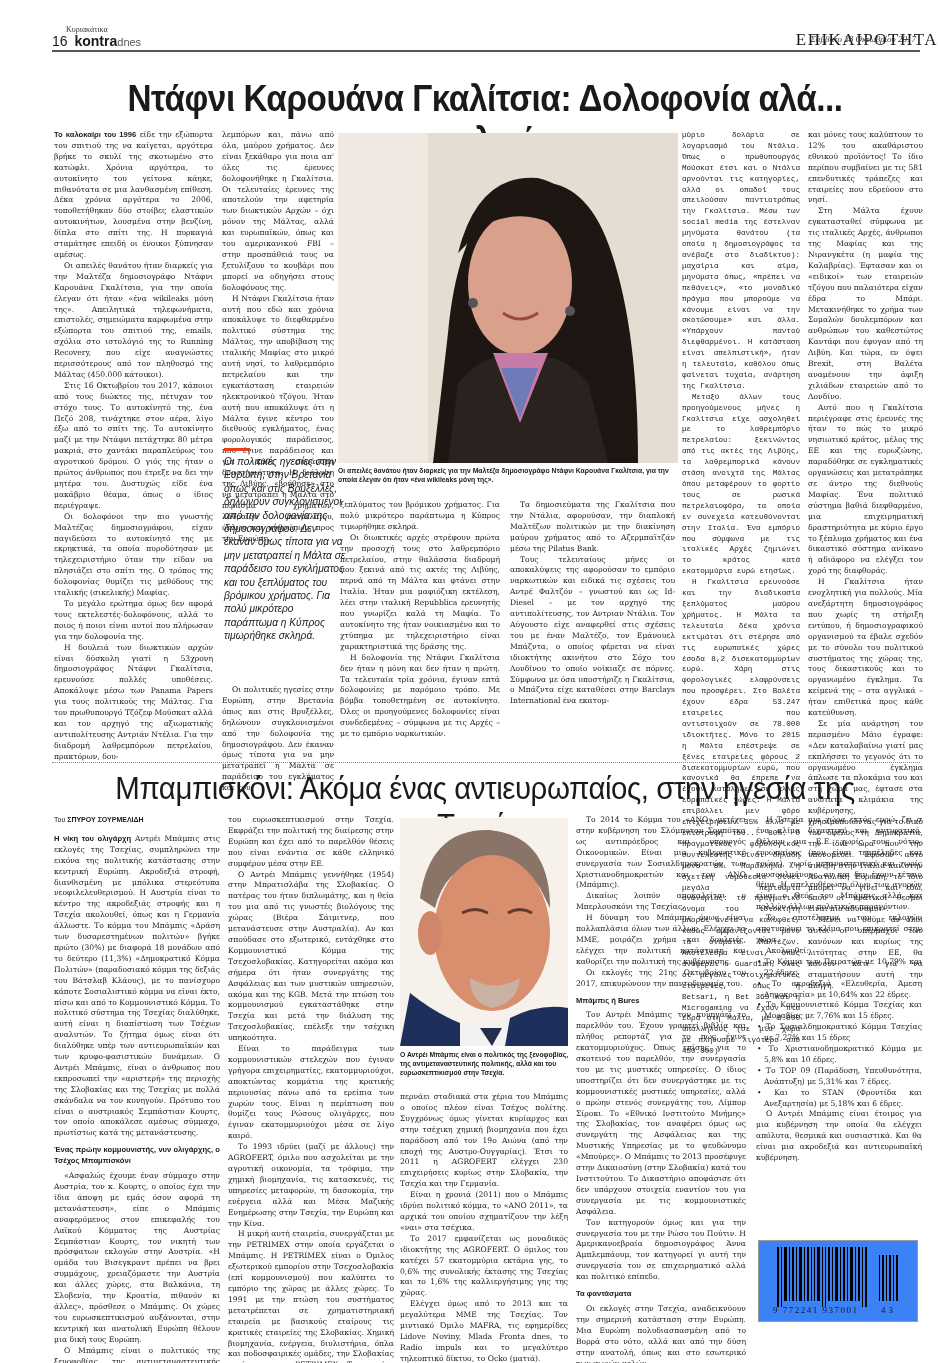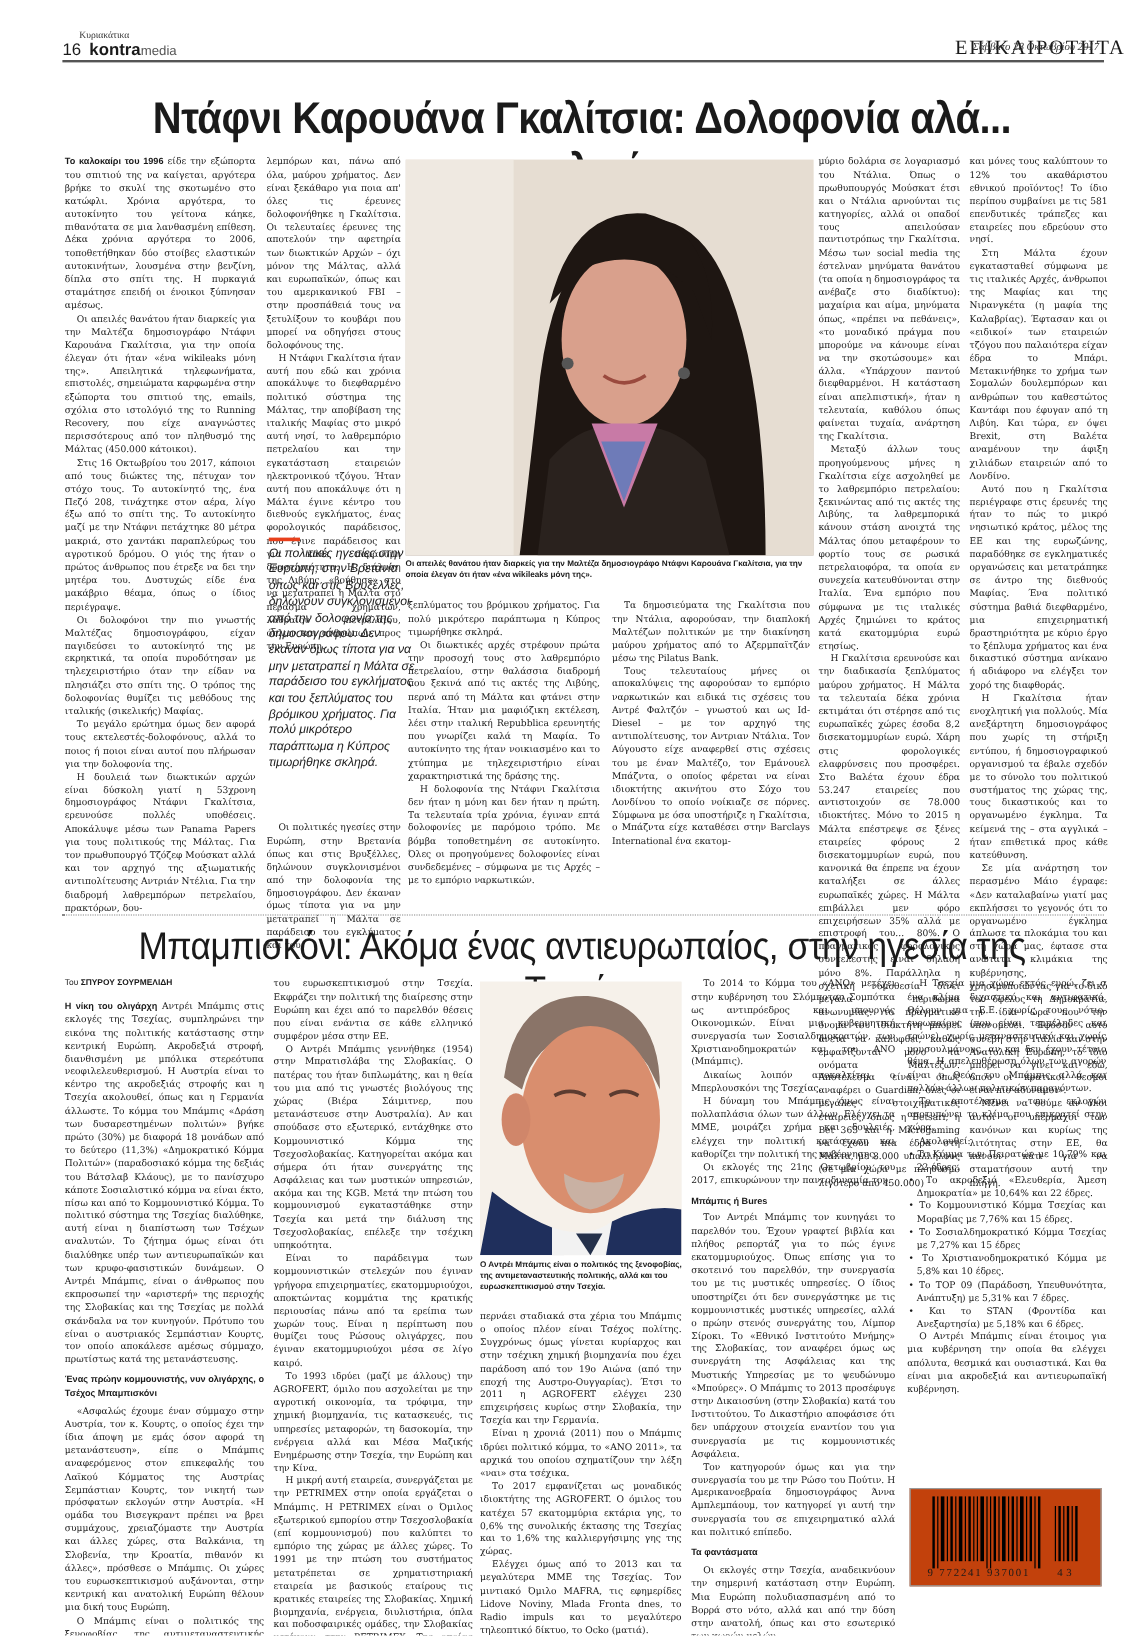--- a/index.html
+++ b/index.html
@@ -25,30 +25,30 @@
   .byline { font-family:"Liberation Sans", sans-serif; font-size:7px; margin-bottom:8px; }
   .byline b { font-weight:bold; }
   .photo1 { left:338px; top:133px; width:340px; height:330px; overflow:hidden; background:linear-gradient(180deg,#e9e2d8 0%, #d9cfc4 40%, #c9bfb4 100%); }
   .photo2 { left:400px; top:818px; width:168px; height:228px; overflow:hidden; background:#f6f1ea; }
   .caption { font-family:"Liberation Sans", sans-serif; font-weight:bold; font-size:6.8px; line-height:9px; }
   .pullquote { left:224px; top:448px; width:122px; font-family:"Liberation Sans", sans-serif; font-style:italic; font-size:10.2px; line-height:13.4px; color:#222; }
   .pq-bar { width:26px; height:3px; background:#e8401c; margin-bottom:4px; }
   .bullets { margin:0; padding:0; list-style:none; }
   .bullets li { padding-left:8px; text-indent:-7px; }
   .bullets li::before { content:"• "; }
-  .barcode { left:758px; top:1240px; width:158px; height:80px; border:1px solid #999; background:#c2410c; }
+  .barcode { left:758px; top:1240px; width:158px; height:80px; border:1px solid #999; background:#3b82f6; }
 </style>
 </head>
 <body>
 
 <div class="abs masthead-brand">
   <span class="brand-small">Κυριακάτικα</span>
   <div class="brand-row">
     <span class="pg">16</span>
-    <span class="k">kontra</span><span class="n">media</span>
+    <span class="k">kontra</span><span class="n">dnes</span>
   </div>
 </div>
 <div class="abs section">ΕΠΙΚΑΙΡΟΤΗΤΑ</div>
 <div class="abs date">Σάββατο 28 Οκτωβρίου 2017</div>
 <div class="abs rule" style="top:50px;"></div>
 
 <h1 class="abs headline">Ντάφνι Καρουάνα Γκαλίτσια: Δολοφονία αλά... ιταλικά</h1>
 
 <div class="abs col" style="left:54px; top:130px; width:159px;">
   <p class="noind"><span class="lead">Το καλοκαίρι του 1996</span><span> είδε την εξώπορτα του σπιτιού της να καίγεται, αργότερα βρήκε το σκυλί της σκοτωμένο στο κατώφλι. Χρόνια αργότερα, το αυτοκίνητο του γείτονα κάηκε, πιθανότατα σε μια λανθασμένη επίθεση. Δέκα χρόνια αργότερα το 2006, τοποθετήθηκαν δύο στοίβες ελαστικών αυτοκινήτων, λουσμένα στην βενζίνη, δίπλα στο σπίτι της. Η πυρκαγιά σταμάτησε επειδή οι ένοικοι ξύπνησαν αμέσως.</span></p>
@@ -94,21 +94,21 @@
   <p class="noind">ξεπλύματος του βρόμικου χρήματος. Για πολύ μικρότερο παράπτωμα η Κύπρος τιμωρήθηκε σκληρά.</p>
   <p>Οι διωκτικές αρχές στρέφουν πρώτα την προσοχή τους στο λαθρεμπόριο πετρελαίου, στην θαλάσσια διαδρομή που ξεκινά από τις ακτές της Λιβύης, περνά από τη Μάλτα και φτάνει στην Ιταλία. Ήταν μια μαφιόζικη εκτέλεση, λέει στην ιταλική Repubblica ερευνητής που γνωρίζει καλά τη Μαφία. Το αυτοκίνητο της ήταν νοικιασμένο και το χτύπημα με τηλεχειριστήριο είναι χαρακτηριστικά της δράσης της.</p>
   <p>Η δολοφονία της Ντάφνι Γκαλίτσια δεν ήταν η μόνη και δεν ήταν η πρώτη. Τα τελευταία τρία χρόνια, έγιναν επτά δολοφονίες με παρόμοιο τρόπο. Με βόμβα τοποθετημένη σε αυτοκίνητο. Όλες οι προηγούμενες δολοφονίες είναι συνδεδεμένες – σύμφωνα με τις Αρχές – με το εμπόριο ναρκωτικών.</p>
 </div>
 
 <div class="abs col" style="left:510px; top:500px; width:165px;">
   <p>Τα δημοσιεύματα της Γκαλίτσια που την Ντάλια, αφορούσαν, την διαπλοκή Μαλτέζων πολιτικών με την διακίνηση μαύρου χρήματος από το Αζερμπαϊτζάν μέσω της Pilatus Bank.</p>
   <p>Τους τελευταίους μήνες οι αποκαλύψεις της αφορούσαν το εμπόριο ναρκωτικών και ειδικά τις σχέσεις του Αντρέ Φαλτζόν – γνωστού και ως Id-Diesel – με τον αρχηγό της αντιπολίτευσης, τον Αντριαν Ντάλια. Τον Αύγουστο είχε αναφερθεί στις σχέσεις του με έναν Μαλτέζο, τον Εμάνουελ Μπάζντα, ο οποίος φέρεται να είναι ιδιοκτήτης ακινήτου στο Σόχο του Λονδίνου το οποίο νοίκιαζε σε πόρνες. Σύμφωνα με όσα υποστήριζε η Γκαλίτσια, ο Μπάζντα είχε καταθέσει στην Barclays International ένα εκατομ-</p>
 </div>
 
-<div class="abs col" style="left:682px; top:130px; width:118px;">
+<div class="abs col" style="left:682px; top:130px; width:118px;font-family:Liberation Mono, monospace;">
   <p class="noind">μύριο δολάρια σε λογαριασμό του Ντάλια. Όπως ο πρωθυπουργός Μούσκατ έτσι και ο Ντάλια αρνούνται τις κατηγορίες, αλλά οι οπαδοί τους απειλούσαν παντιοτρόπως την Γκαλίτσια. Μέσω των social media της έστελναν μηνύματα θανάτου (τα οποία η δημοσιογράφος τα ανέβαζε στο διαδίκτυο): μαχαίρια και αίμα, μηνύματα όπως, «πρέπει να πεθάνεις», «το μοναδικό πράγμα που μπορούμε να κάνουμε είναι να την σκοτώσουμε» και άλλα. «Υπάρχουν παντού διεφθαρμένοι. Η κατάσταση είναι απελπιστική», ήταν η τελευταία, καθόλου όπως φαίνεται τυχαία, ανάρτηση της Γκαλίτσια.</p>
   <p>Μεταξύ άλλων τους προηγούμενους μήνες η Γκαλίτσια είχε ασχοληθεί με το λαθρεμπόριο πετρελαίου: ξεκινώντας από τις ακτές της Λιβύης, τα λαθρεμπορικά κάνουν στάση ανοιχτά της Μάλτας όπου μεταφέρουν το φορτίο τους σε ρωσικά πετρελαιοφόρα, τα οποία εν συνεχεία κατευθύνονται στην Ιταλία. Ένα εμπόριο που σύμφωνα με τις ιταλικές Αρχές ζημιώνει το κράτος κατά εκατομμύρια ευρώ ετησίως.</p>
   <p>Η Γκαλίτσια ερευνούσε και την διαδικασία ξεπλύματος μαύρου χρήματος. Η Μάλτα τα τελευταία δέκα χρόνια εκτιμάται ότι στέρησε από τις ευρωπαϊκές χώρες έσοδα 8,2 δισεκατομμυρίων ευρώ. Χάρη στις φορολογικές ελαφρύνσεις που προσφέρει. Στο Βαλέτα έχουν έδρα 53.247 εταιρείες που αντιστοιχούν σε 78.000 ιδιοκτήτες. Μόνο το 2015 η Μάλτα επέστρεψε σε ξένες εταιρείες φόρους 2 δισεκατομμυρίων ευρώ, που κανονικά θα έπρεπε να έχουν καταλήξει σε άλλες ευρωπαϊκές χώρες. Η Μάλτα επιβάλλει μεν φόρο επιχειρήσεων 35% αλλά με επιστροφή του... 80%. Ο πραγματικός φορολογικός συντελεστής είναι δηλαδή μόνο 8%. Παράλληλα η σχετική νομοθεσία δίνει μεγάλα περιθώρια ανωνυμίας: το πραγματικό όνομα του ιδιοκτήτη μπορεί άνετα να καλυφθεί, καθώς εμφανίζονται μόνο τα ονόματα Μαλτέζων. Αποτέλεσμα είναι, όπως αναφέρει ο Guardian, όλες οι μεγάλες στοιχηματικές εταιρείες, όπως η Betsari, η Bet 365 και η Microgaming να έχουν πια έδρα στη Μάλτα, με 8.000 υπαλλήλους (σε μία χώρα με πληθυσμό λιγότερο από 450.000)</p>
 </div>
 
 <div class="abs col" style="left:808px; top:130px; width:115px;">
   <p class="noind">και μόνες τους καλύπτουν το 12% του ακαθάριστου εθνικού προϊόντος! Το ίδιο περίπου συμβαίνει με τις 581 επενδυτικές τράπεζες και εταιρείες που εδρεύουν στο νησί.</p>
   <p>Στη Μάλτα έχουν εγκατασταθεί σύμφωνα με τις ιταλικές Αρχές, άνθρωποι της Μαφίας και της Νιρανγκέτα (η μαφία της Καλαβρίας). Έφτασαν και οι «ειδικοί» των εταιρειών τζόγου που παλαιότερα είχαν έδρα το Μπάρι. Μετακινήθηκε το χρήμα των Σομαλών δουλεμπόρων και ανθρώπων του καθεστώτος Καντάφι που έφυγαν από τη Λιβύη. Και τώρα, εν όψει Brexit, στη Βαλέτα αναμένουν την άφιξη χιλιάδων εταιρειών από το Λονδίνο.</p>
   <p>Αυτό που η Γκαλίτσια περιέγραφε στις έρευνές της ήταν το πώς το μικρό νησιωτικό κράτος, μέλος της ΕΕ και της ευρωζώνης, παραδόθηκε σε εγκληματικές οργανώσεις και μετατράπηκε σε άντρο της διεθνούς Μαφίας. Ένα πολιτικό σύστημα βαθιά διεφθαρμένο, μια επιχειρηματική δραστηριότητα με κύριο έργο το ξέπλυμα χρήματος και ένα δικαστικό σύστημα ανίκανο ή αδιάφορο να ελέγξει τον χορό της διαφθοράς.</p>
   <p>Η Γκαλίτσια ήταν ενοχλητική για πολλούς. Μία ανεξάρτητη δημοσιογράφος που χωρίς τη στήριξη εντύπου, ή δημοσιογραφικού οργανισμού τα έβαλε σχεδόν με το σύνολο του πολιτικού συστήματος της χώρας της, τους δικαστικούς και το οργανωμένο έγκλημα. Τα κείμενά της – στα αγγλικά – ήταν επιθετικά προς κάθε κατεύθυνση.</p>

